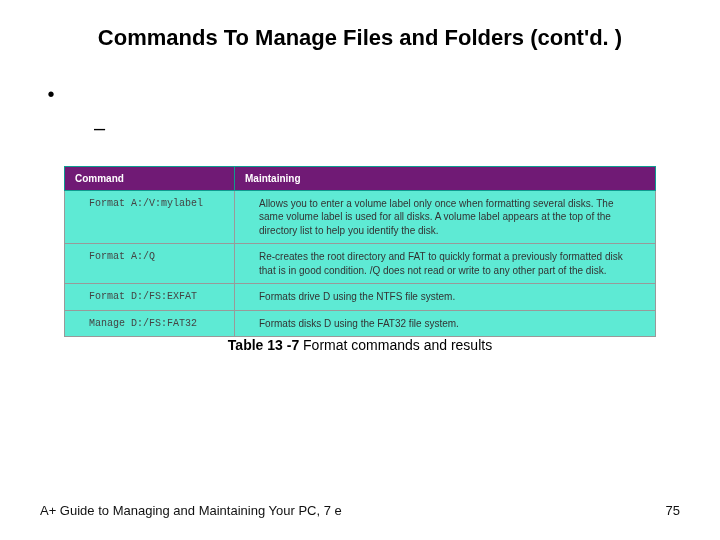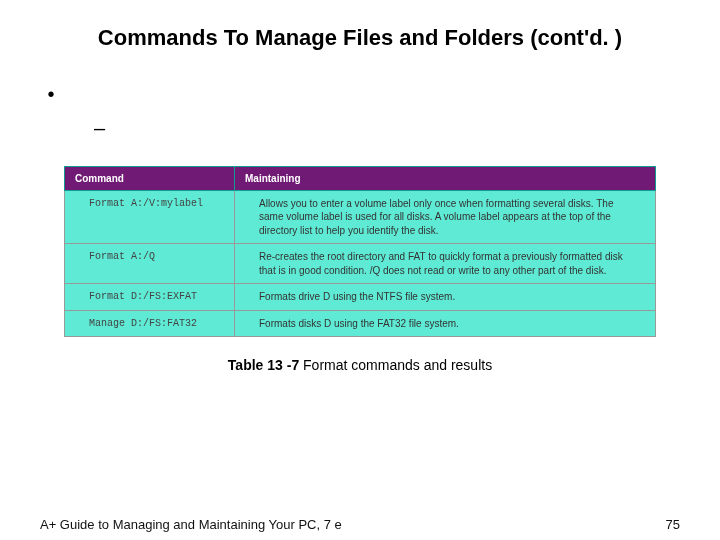--- a/index.html
+++ b/index.html
@@ -52,26 +52,26 @@
   }
   tbody td.cmd {
     font-family: "Courier New", monospace;
     white-space: nowrap;
     width: 170px;
     color: #444;
   }
   .caption {
     text-align: center;
     font-size: 14px;
-    margin-top: 20px;
+    margin-top: 0;
   }
   .caption b { font-weight: bold; }
   .footer {
     position: absolute;
-    left: 40px; right: 40px; bottom: 8px;
+    left: 40px; right: 40px; bottom: 22px;
     display: flex;
     justify-content: space-between;
     font-size: 13px;
     color: #111;
   }
 </style>
 </head>
 <body>
 
 <h1 class="title">Commands To Manage Files and Folders (cont'd. )</h1>

